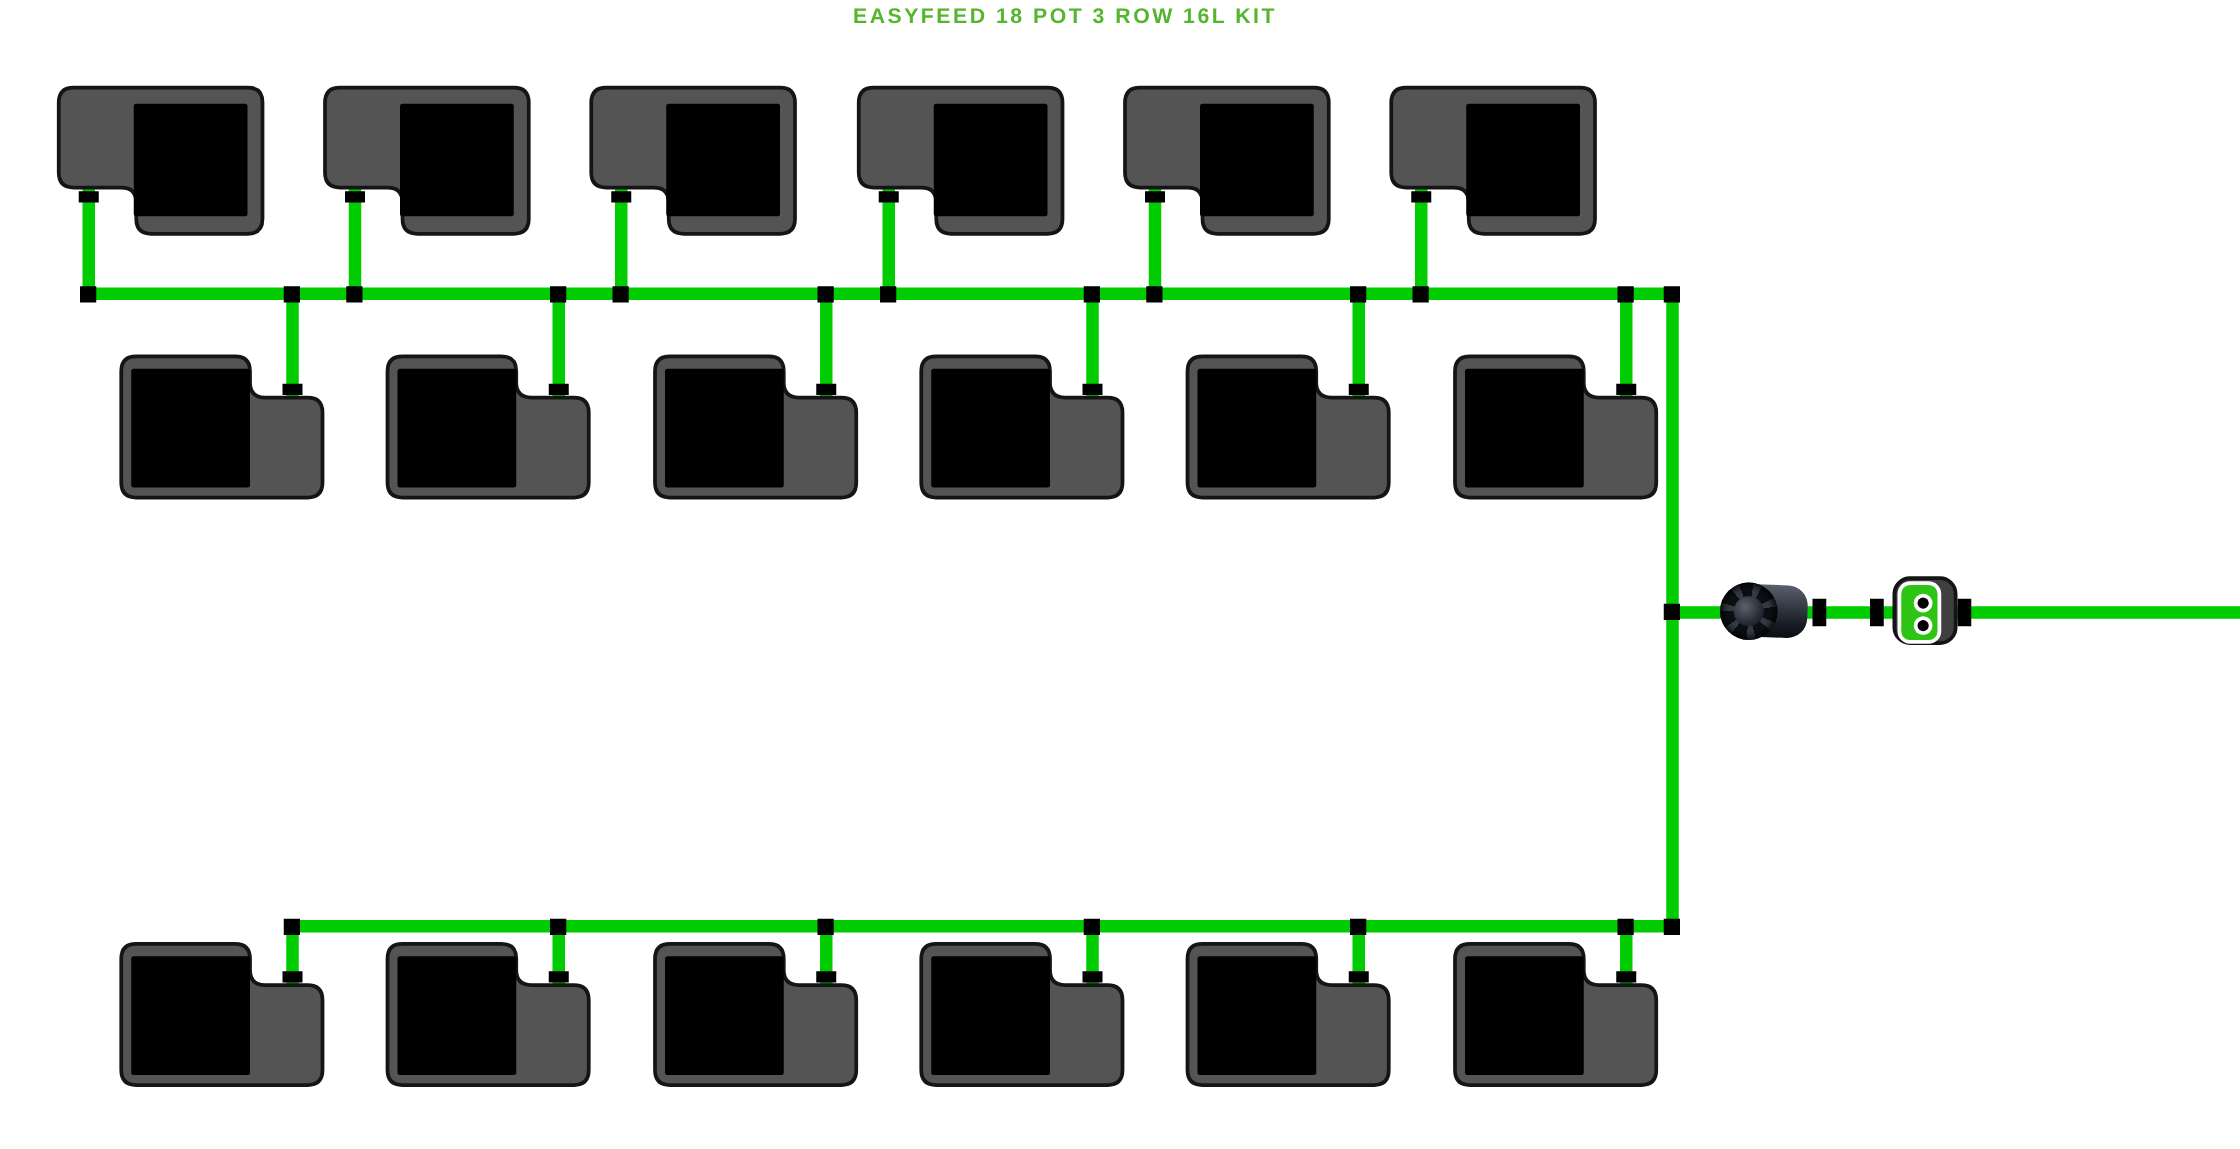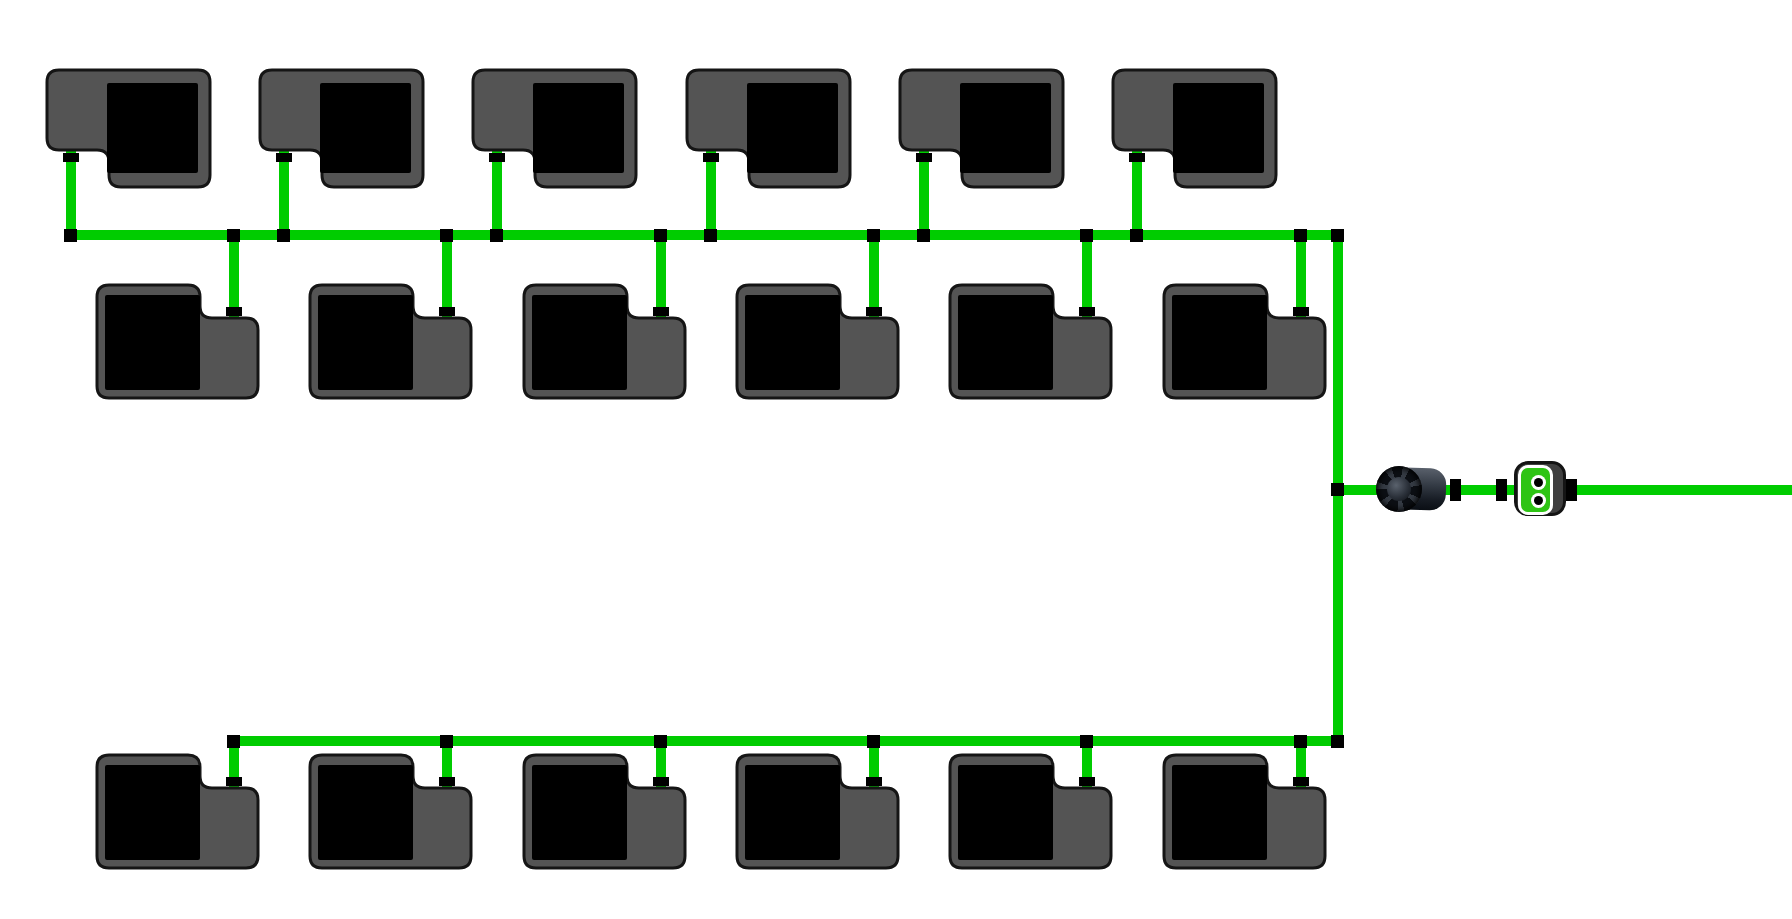--- a/index.html
+++ b/index.html
@@ -22,20 +22,21 @@
   .plug-wrap{position:absolute;box-sizing:border-box;border:3px solid #141414;border-radius:14px;}
   .plug-face{position:absolute;left:1px;top:1px;width:29px;height:44px;border-radius:10px;
              border:3px solid #ffffff;}
   .plug-hole{position:absolute;width:15px;height:15px;border-radius:50%;background:#ffffff;}
   .plug-hole > div{position:absolute;left:3px;top:3px;width:9px;height:9px;border-radius:50%;background:#000;}
 </style>
 </head>
 <body>
 
 <div class="stage">
+  <div class="title" style="color: rgb(84, 182, 46);">EASYFEED 18 POT 3 ROW 16L KIT</div>
   <div class="abs" id="layer" style="left:0;top:0;width:100%;height:100%;">
       <div class="abs" style="left: 66px; top: 230px; width: 1277px; height: 10px; background: rgb(0, 204, 0);"></div>
       <div class="abs" style="left: 228px; top: 736px; width: 1115px; height: 10px; background: rgb(0, 204, 0);"></div>
       <div class="abs" style="left: 1333px; top: 230px; width: 10px; height: 516px; background: rgb(0, 204, 0);"></div>
       <div class="abs" style="left: 1343px; top: 485px; width: 449px; height: 10px; background: rgb(0, 204, 0);"></div>
       <div class="abs" style="left: 66px; top: 148px; width: 10px; height: 82px; background: rgb(0, 204, 0);"></div>
       <div class="abs" style="left: 279px; top: 148px; width: 10px; height: 82px; background: rgb(0, 204, 0);"></div>
       <div class="abs" style="left: 492px; top: 148px; width: 10px; height: 82px; background: rgb(0, 204, 0);"></div>
       <div class="abs" style="left: 706px; top: 148px; width: 10px; height: 82px; background: rgb(0, 204, 0);"></div>
       <div class="abs" style="left: 919px; top: 148px; width: 10px; height: 82px; background: rgb(0, 204, 0);"></div>

